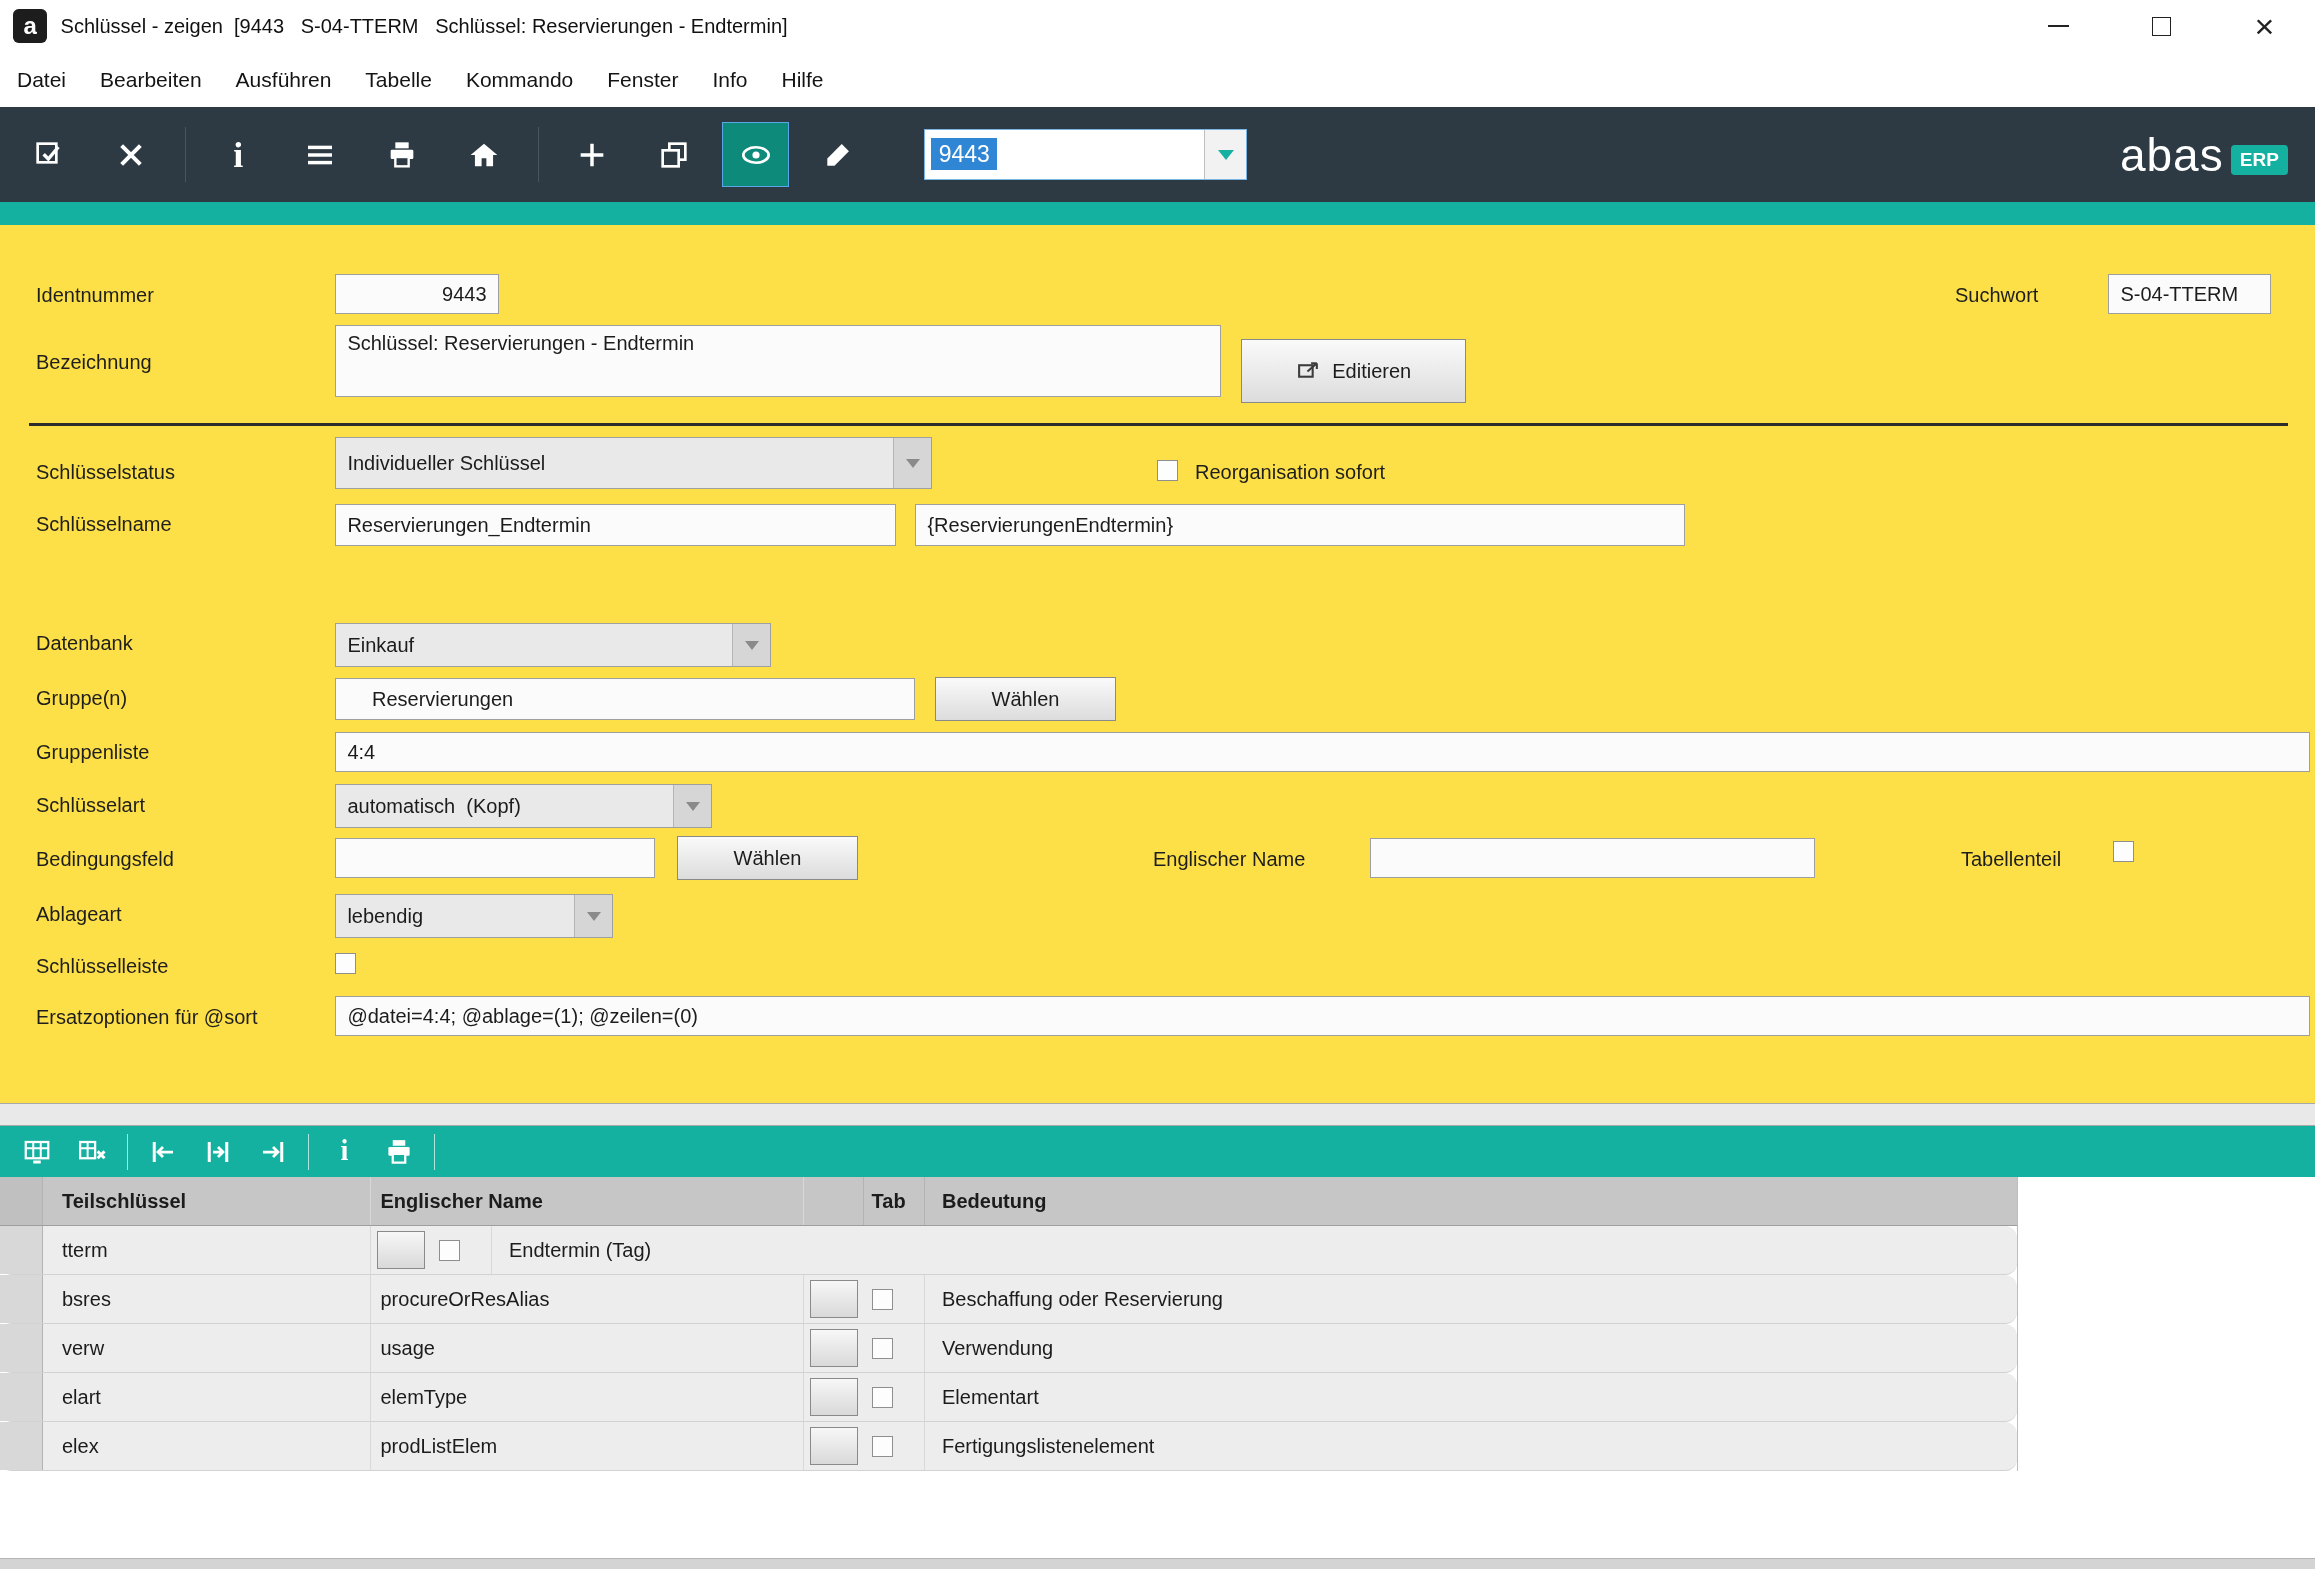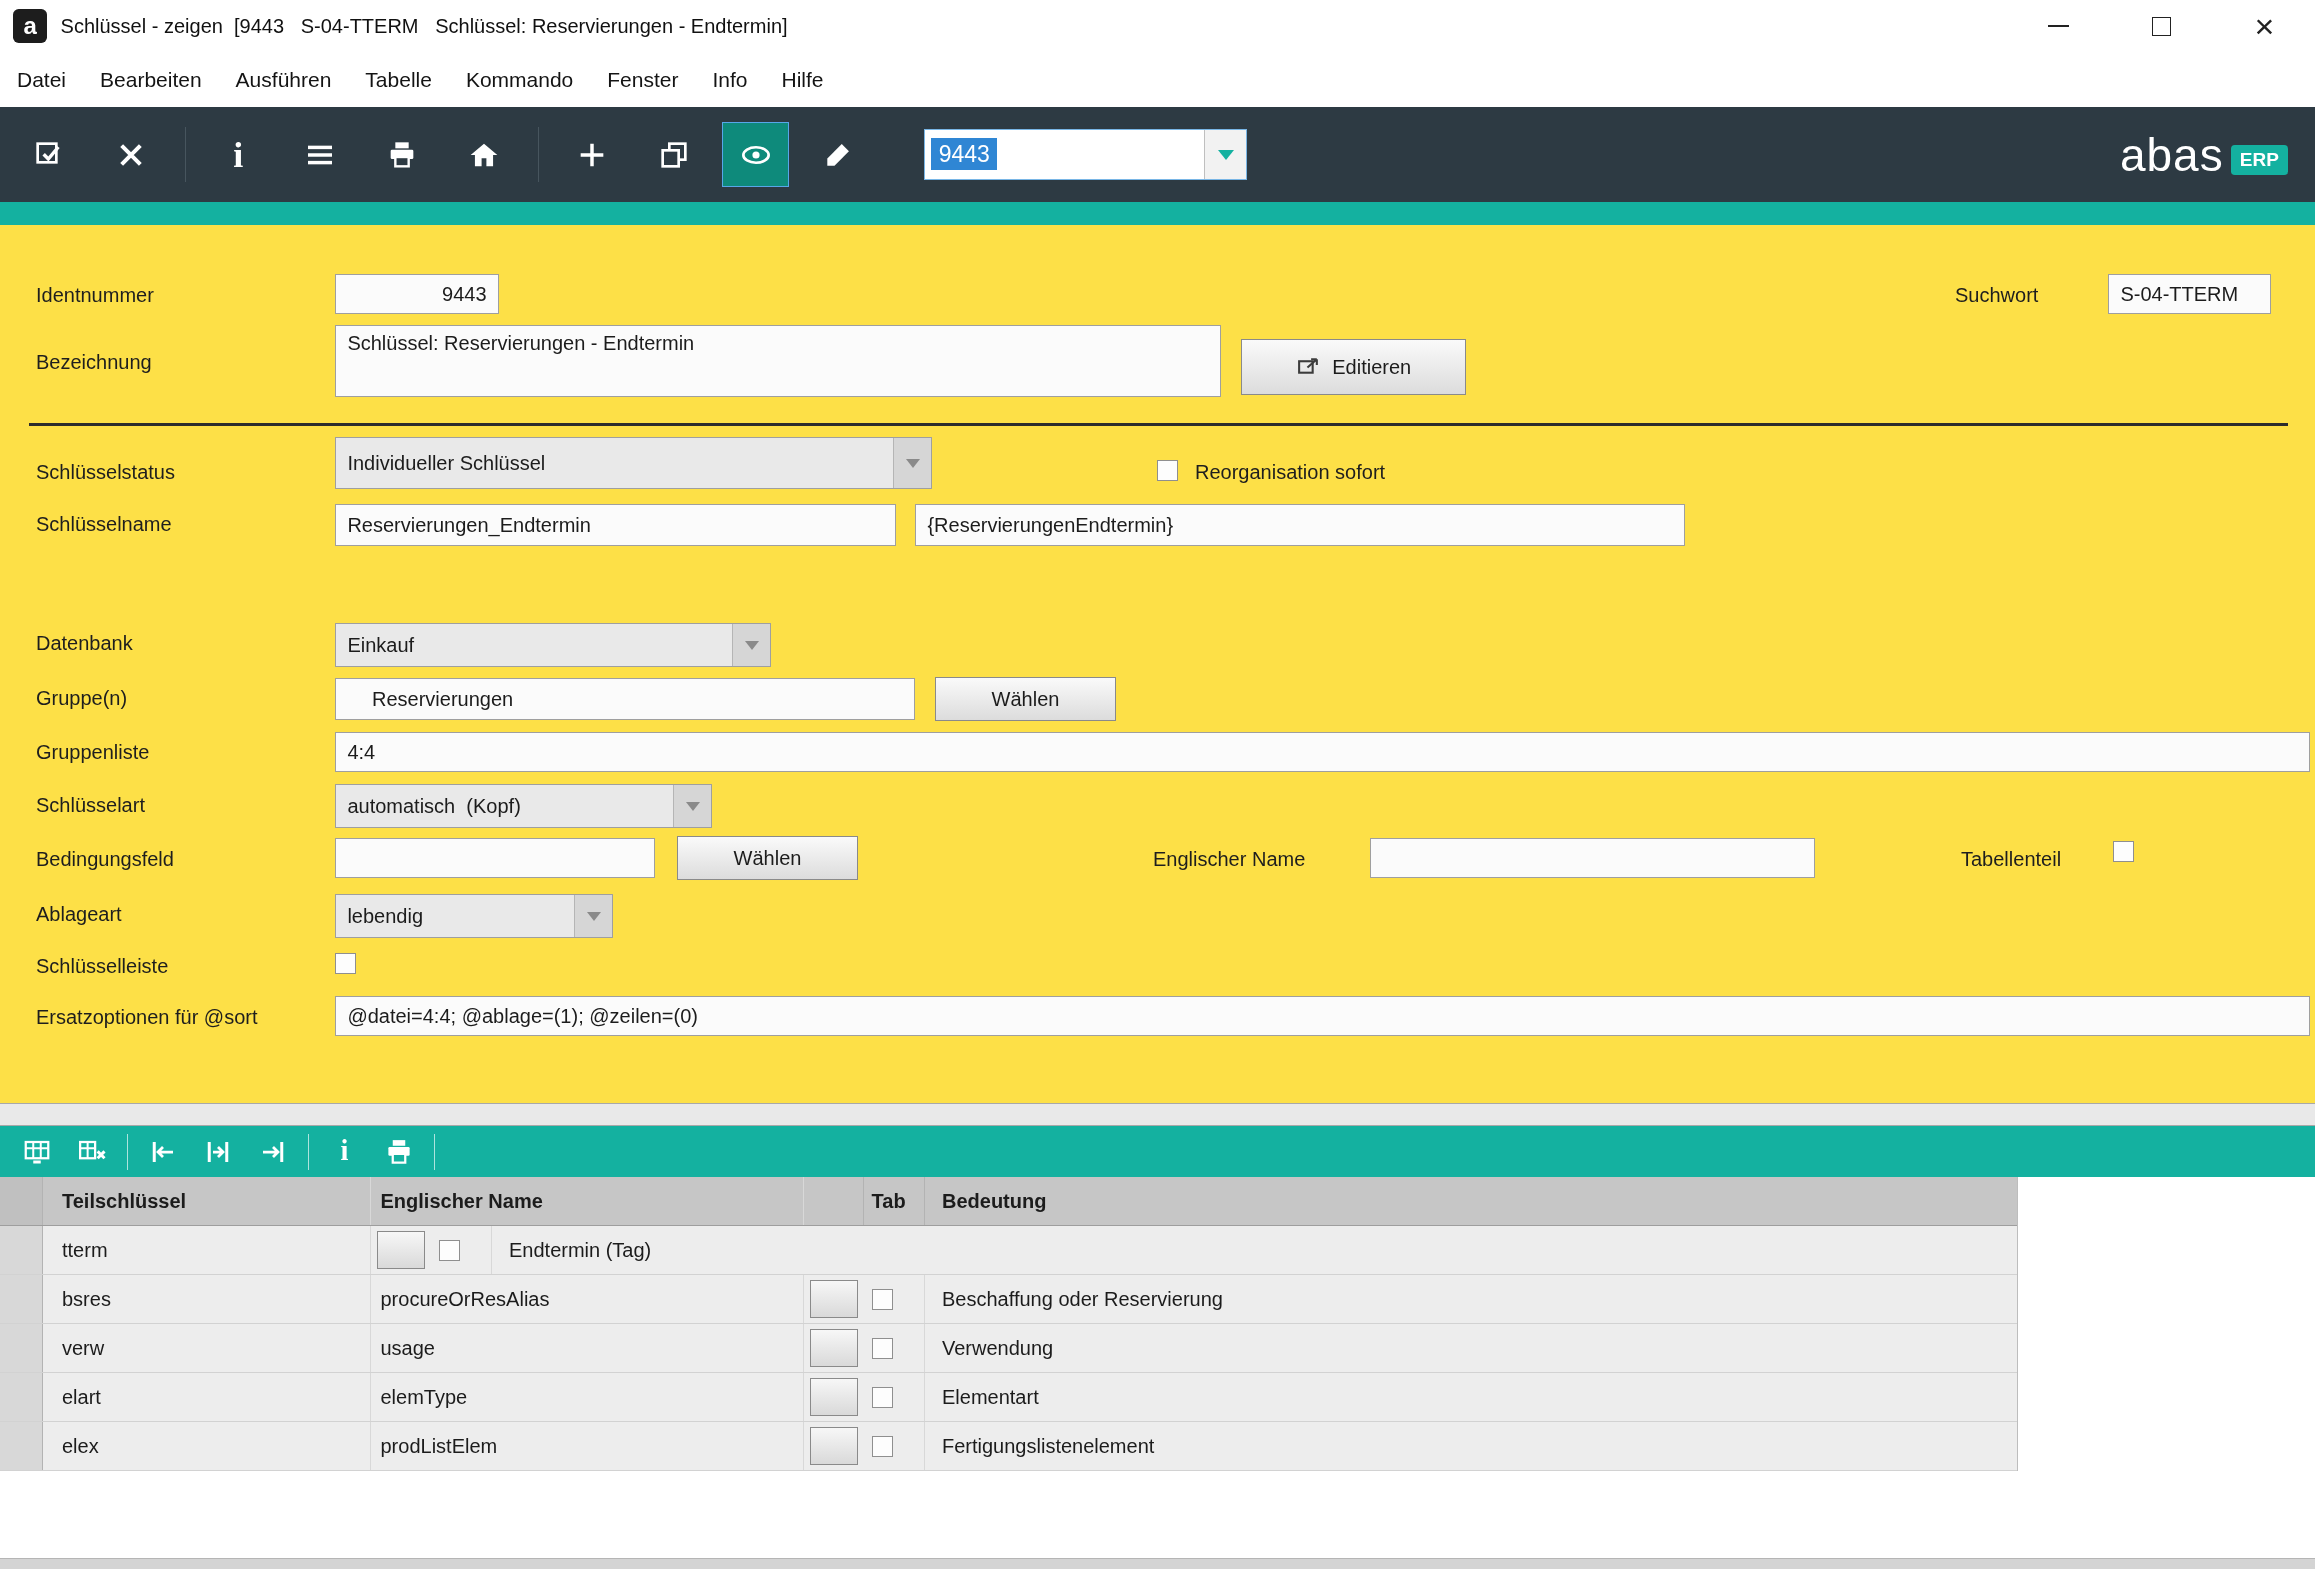--- a/index.html
+++ b/index.html
@@ -59,21 +59,21 @@
   
   .table-toolbar { height:51px; background:#14b1a0; display:flex; align-items:center; padding-left:9.5px; }
   .tt-btn { width:55px; height:44px; display:flex; align-items:center; justify-content:center; }
   .tt-btn svg { width:30px; height:30px; }
   .tt-sep { width:1px; height:36px; background:rgba(255,255,255,.65); margin:0 7.6px; }
   .tt-info-glyph { color:#fff; font-size:28.5px; font-weight:bold; font-family:"Liberation Serif", serif; line-height:1; }
 
   
   .table-wrap { width:2018px; border-right:1px solid #bdbdbd; }
   .t-header { display:flex; height:49px; background:#c6c6c6; border-bottom:1px solid #9e9e9e; font-weight:bold; font-size:20px; align-items:center; }
-  .t-row { display:flex; height:49px; background:#ededed; border-bottom:1px solid #d2d2d2; font-size:20px; align-items:center; }
+  .t-row { display:flex; height:49px; background:#ededed; border-bottom:1px solid #d2d2d2; font-size:20px; align-items:center;border-radius:12px; }
   .col-sel { width:43px; align-self:stretch; background:#d8d8d8; border-right:1px solid #b3b3b3; }
   .t-header .col-sel { background:#c0c0c0; }
   .col-teil { width:328px; padding-left:19px; align-self:stretch; display:flex; align-items:center; border-right:1px solid #d8d8d8; }
   .col-eng { width:433px; padding-left:9.5px; align-self:stretch; display:flex; align-items:center; border-right:1px solid #d8d8d8; }
   .col-btn { width:60px; align-self:stretch; display:flex; align-items:center; justify-content:center; }
   .col-tab { width:61px; align-self:stretch; display:flex; align-items:center; padding-left:7.6px; border-right:1px solid #d8d8d8; }
   .col-bed { flex:1; padding-left:17px; align-self:stretch; display:flex; align-items:center; }
   .row-btn { width:48px; height:38px; background:linear-gradient(#f7f7f7,#d9d9d9); border:1px solid #8a8a8a; }
   .row-check { width:21px; height:21px; background:#fdfdfd; border:1px solid #8f8f8f; }
   .t-header .col-btn, .t-header .col-tab { border-right:1px solid #b3b3b3; }
@@ -189,21 +189,21 @@
   <div class="form-area">
 
     <span class="flabel" style="top:59px; left:36px;">Identnummer</span>
     <div class="field ta-right" style="top:49px; left:335px; width:164px; height:40px;">9443</div>
 
     <span class="flabel" style="top:59px; left:1955px;">Suchwort</span>
     <div class="field" style="top:49px; left:2108px; width:163px; height:40px;">S-04-TTERM</div>
 
     <span class="flabel" style="top:126px; left:36px;">Bezeichnung</span>
     <div class="field top-left" style="top:100px; left:335px; width:886px; height:72px;">Schlüssel: Reservierungen - Endtermin</div>
-    <div class="btn-gray" style="top:114px; left:1241px; width:225px; height:56px;">
+    <div class="btn-gray" style="top:114px; left:1241px; width:225px; height:64px;">
       <svg viewBox="0 0 24 24" style="width:25px;height:25px;">
           <rect x="3" y="6" width="13" height="11" fill="none" stroke="#3c3c3c" stroke-width="2"></rect>
           <path d="M11 12l9-8M20 4h-5.5M20 4v5.5" fill="none" stroke="#3c3c3c" stroke-width="2"></path>
         </svg>
       <span>Editieren</span>
     </div>
 
     <div class="hr-dark" style="top:198px;"></div>
 
     <span class="flabel" style="top:236px; left:36px;">Schlüsselstatus</span>

